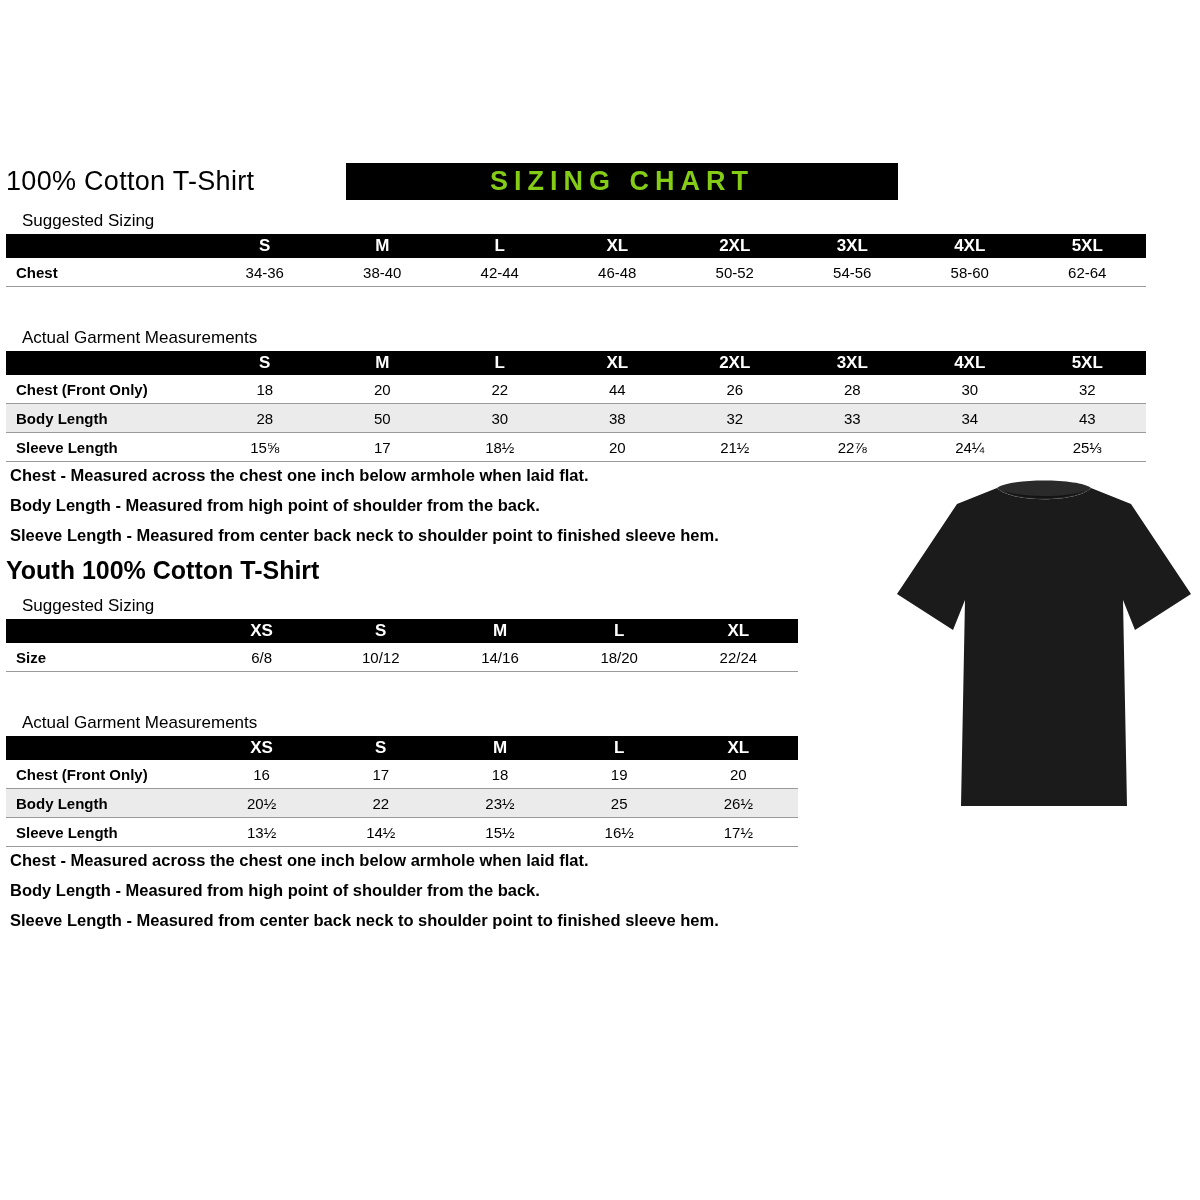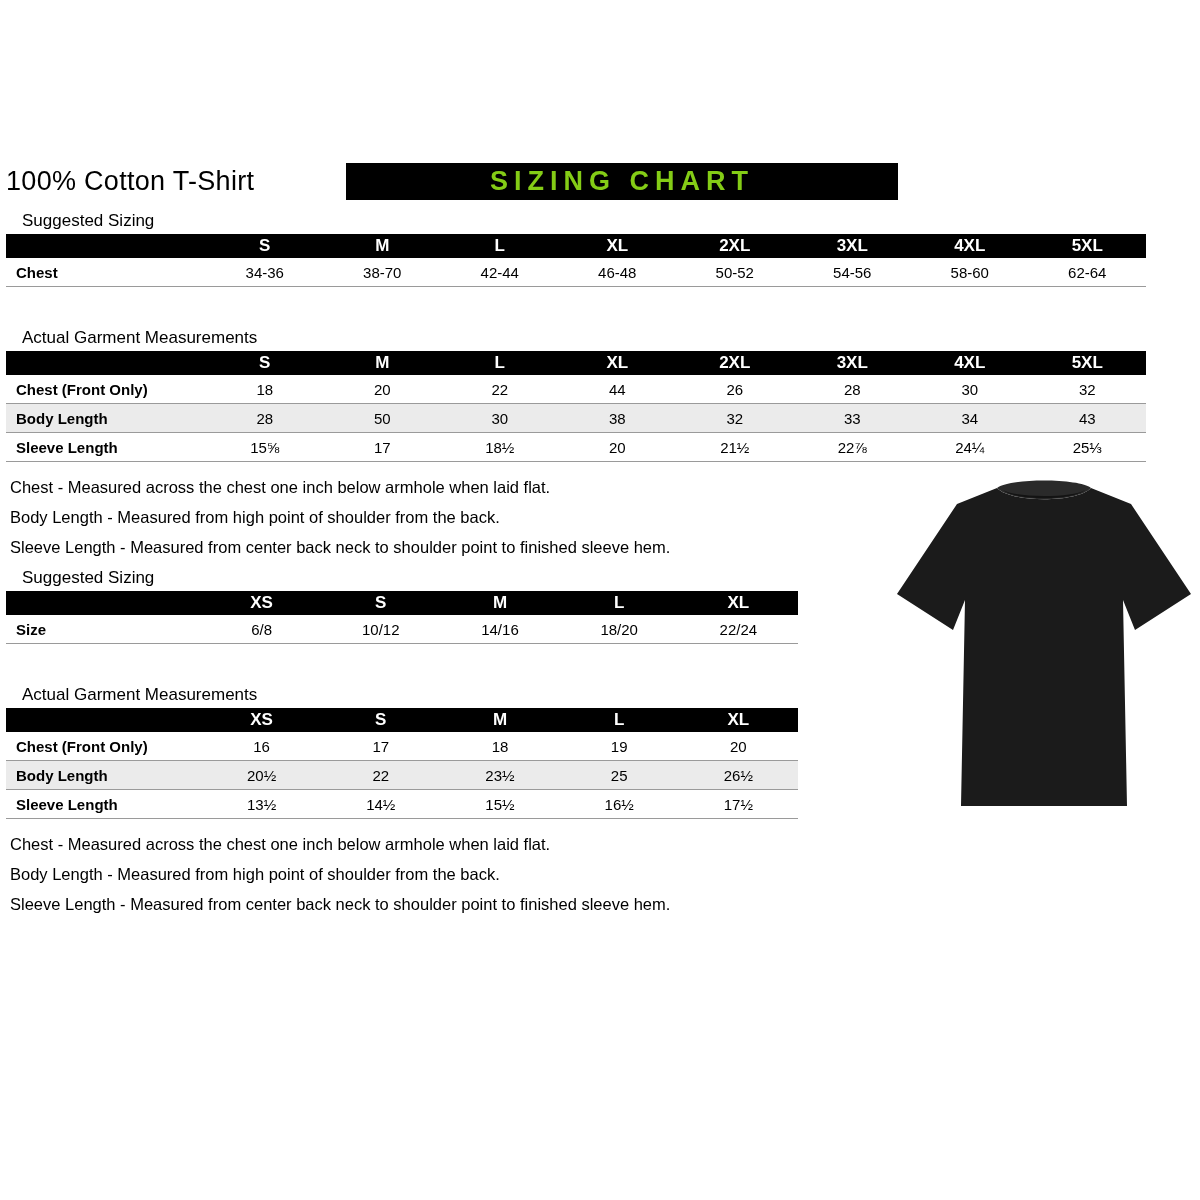--- a/index.html
+++ b/index.html
@@ -14,21 +14,21 @@
   table{border-collapse:collapse;table-layout:fixed;}
   table.adult{width:1140px;}
   table.youth{width:792px;}
   th{background:#000;color:#fff;font-size:17px;font-weight:bold;height:24px;padding:0;text-align:center;}
   td{font-size:15px;text-align:center;height:28px;border-bottom:1px solid #9a9a9a;padding:0;}
   td.lab{text-align:left;font-weight:bold;padding-left:10px;}
   tbody tr:nth-child(even) td{background:#ebebeb;}
   col.lab{width:200px;}
   table.youth col.lab{width:196px;}
   .gap-md{height:30px;}
-  .notes{margin-top:16px;}
+  .notes{margin-top:4px;font-weight:bold;}
   .notes p{margin:0 0 11px 4px;font-size:16.5px;}
   .youth-title{font-size:25px;font-weight:bold;margin:6px 0 10px 0;}
   .tshirt-wrap{position:absolute;left:893px;top:476px;width:302px;height:345px;}
 </style>
 </head>
 <body>
 
 <div class="page">
   <div class="content">
 
@@ -61,21 +61,21 @@
           <th>2XL</th>
           <th>3XL</th>
           <th>4XL</th>
           <th>5XL</th>
         </tr>
       </thead>
       <tbody>
         <tr>
           <td class="lab">Chest</td>
           <td>34-36</td>
-          <td>38-70</td>
+          <td>38-40</td>
           <td>42-44</td>
           <td>46-48</td>
           <td>50-52</td>
           <td>54-56</td>
           <td>58-60</td>
           <td>62-64</td>
         </tr>
       </tbody>
     </table>
 
@@ -143,20 +143,21 @@
         </tr>
       </tbody>
     </table>
 
     <div class="notes">
       <p>Chest - Measured across the chest one inch below armhole when laid flat.</p>
       <p>Body Length - Measured from high point of shoulder from the back.</p>
       <p>Sleeve Length - Measured from center back neck to shoulder point to finished sleeve hem.</p>
     </div>
 
+    <div class="youth-title">Youth 100% Cotton T-Shirt</div>
 
     <div class="section-label">Suggested Sizing</div>
 
     <table class="youth">
       <colgroup>
           <col class="lab">
           <col>
           <col>
           <col>
           <col>

